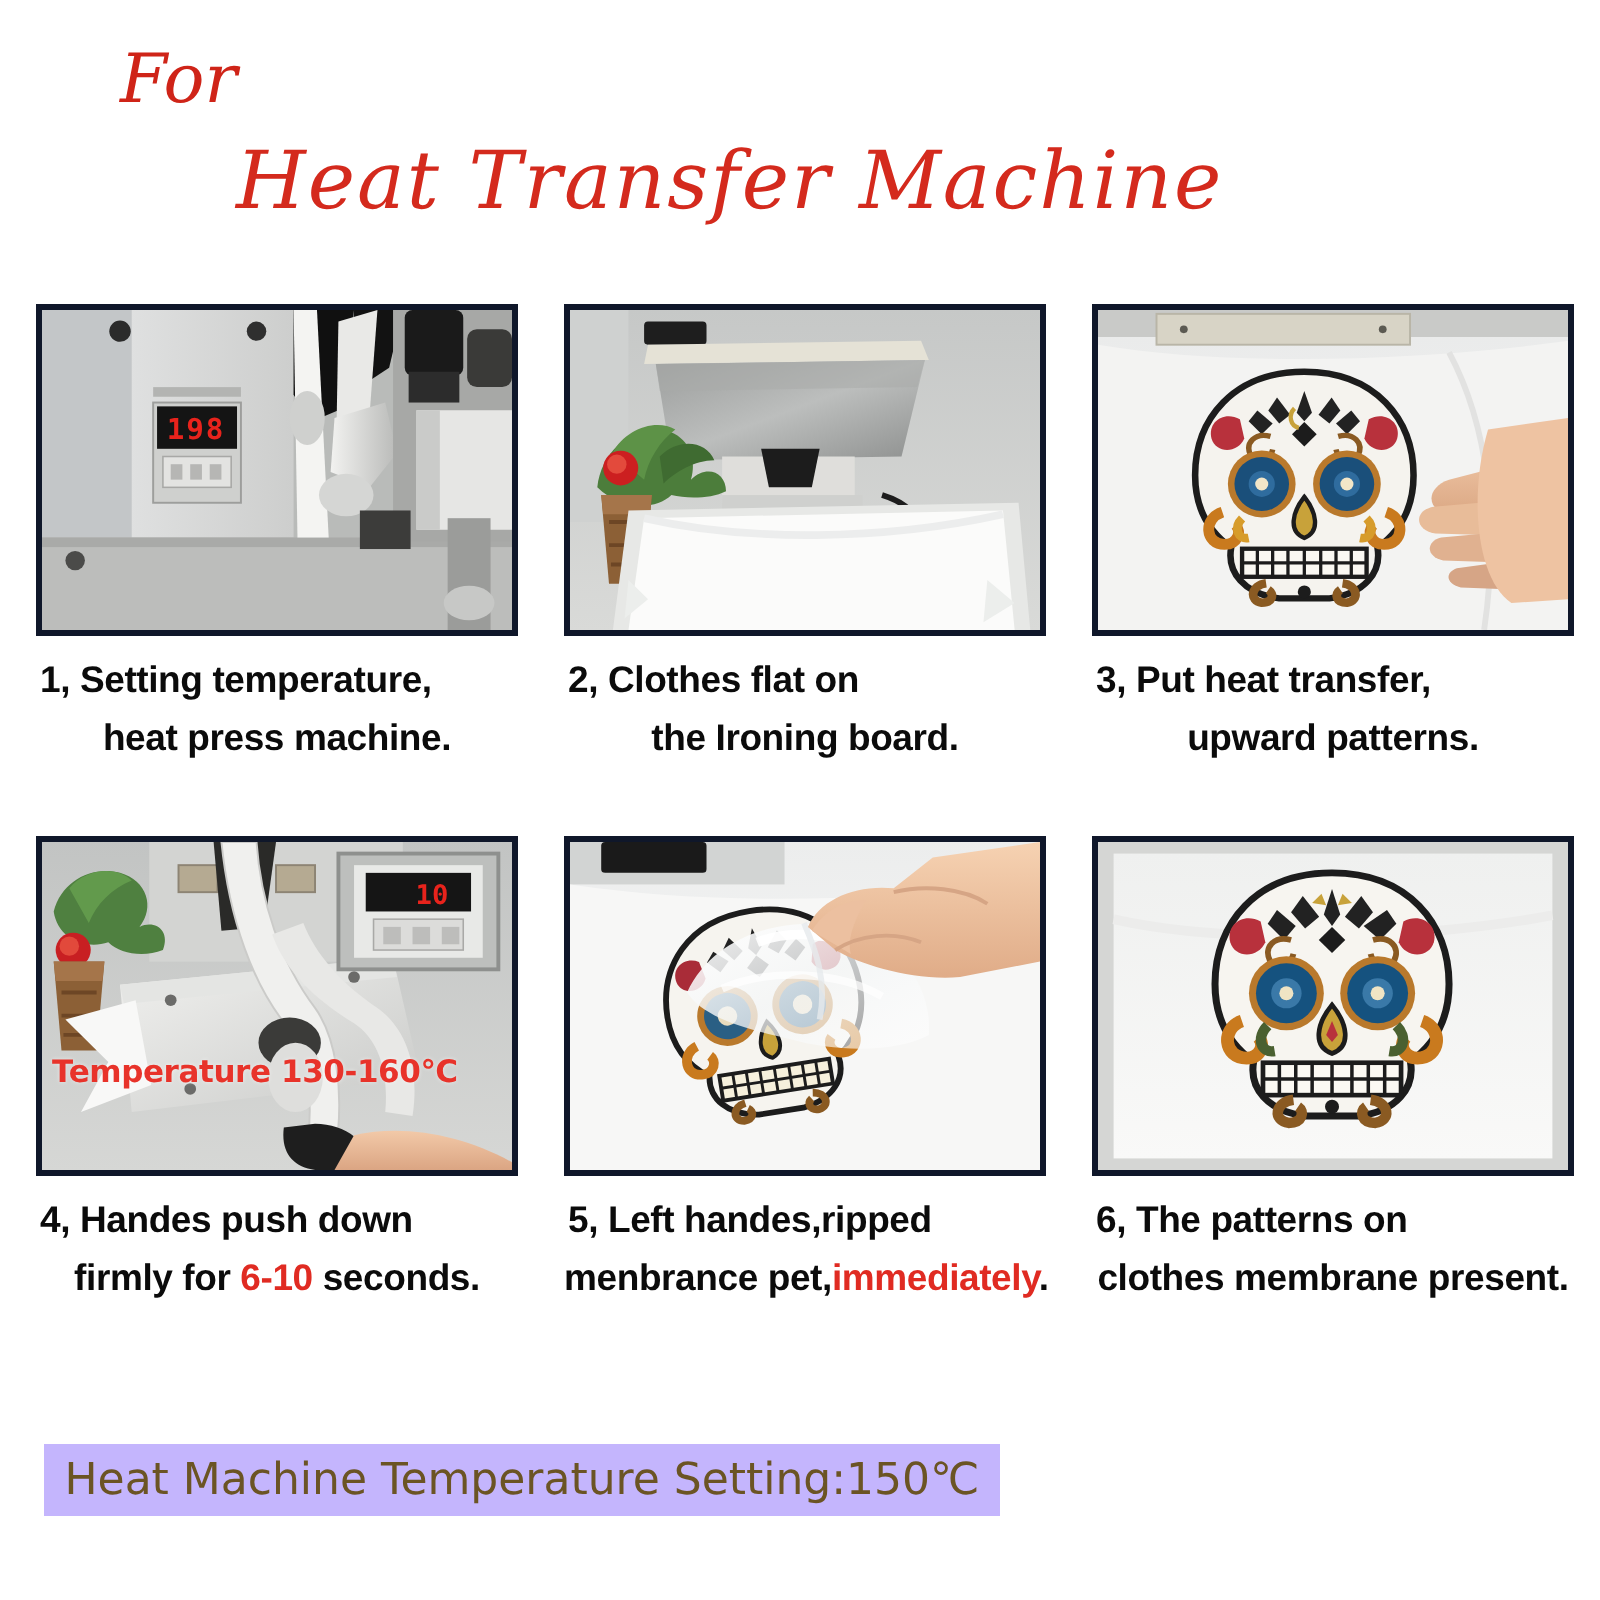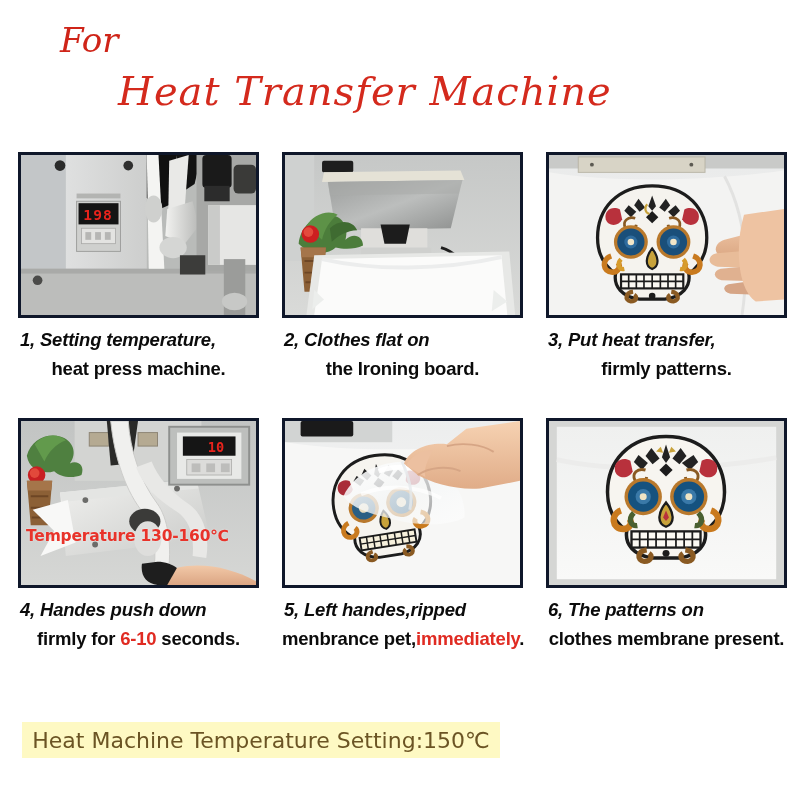--- a/index.html
+++ b/index.html
@@ -46,29 +46,29 @@
     margin-top:7px;
     text-align:center;
     font-family:"Liberation Sans",sans-serif;
     font-weight:bold;
     font-size:18.5px;
     line-height:29px;
     color:#0b0b0b;
     letter-spacing:-0.2px;
     white-space:nowrap;
   }
-  .caption .l1{display:block;text-align:left;padding-left:2px;font-style:italic;}
+  .caption .l1{display:block;text-align:left;padding-left:2px;}
   .caption .l2{display:block;text-align:center;}
   .hl{color:#e02b22;}
 
   
   .banner{
     position:absolute;left:22px;top:722px;
     width:478px;height:36px;
-    background:#fef9c3;
+    background:#c4b5fd;
     display:flex;align-items:center;justify-content:center;
   }
   .banner-text{
     font-family:"DejaVu Sans",sans-serif;
     font-size:22px;font-weight:400;
     color:#6b5424;
     letter-spacing:0px;white-space:nowrap;
   }
 
   
@@ -284,21 +284,21 @@
               </g>
 
               <path d="M70 196 C56 198 54 212 66 214 C76 214 78 206 72 202" fill="none" stroke="#8a5a22" stroke-width="8"></path>
               <path d="M140 196 C154 198 156 212 144 214 C134 214 132 206 138 202" fill="none" stroke="#8a5a22" stroke-width="8"></path>
               <circle cx="105" cy="204" r="6" fill="#1c1c1c"></circle>
             </g>
           </svg>
         </div>
         <div class="caption">
           <span class="l1">3, Put heat transfer,</span>
-          <span class="l2">firmly patterns.</span>
+          <span class="l2">upward patterns.</span>
         </div>
       </div>
     </div>
 
     <div class="row row2" style="margin-top:35px;">
 
       <div class="cell">
         <div class="photo">
           <svg class="ph-svg" viewBox="0 0 241 170" preserveAspectRatio="none">
             <defs>

